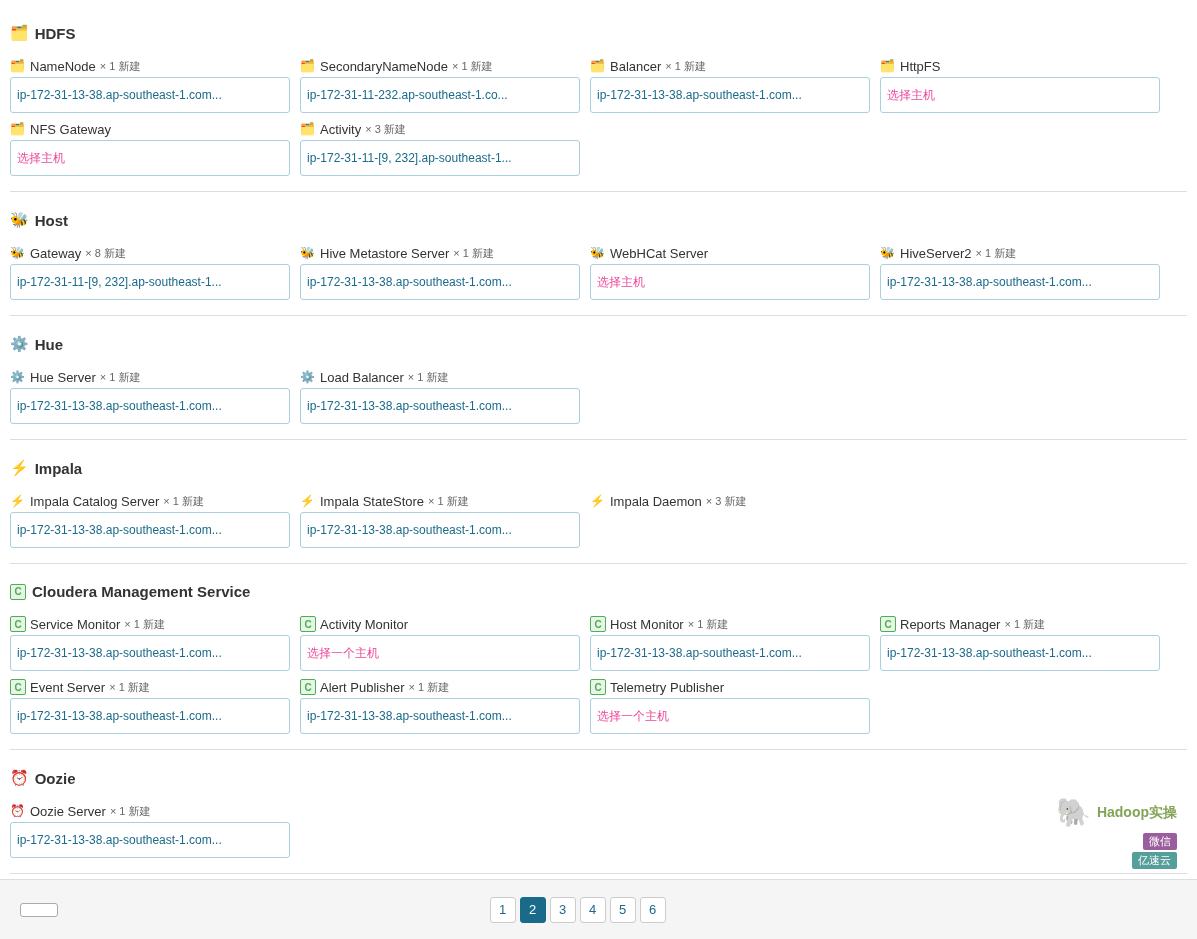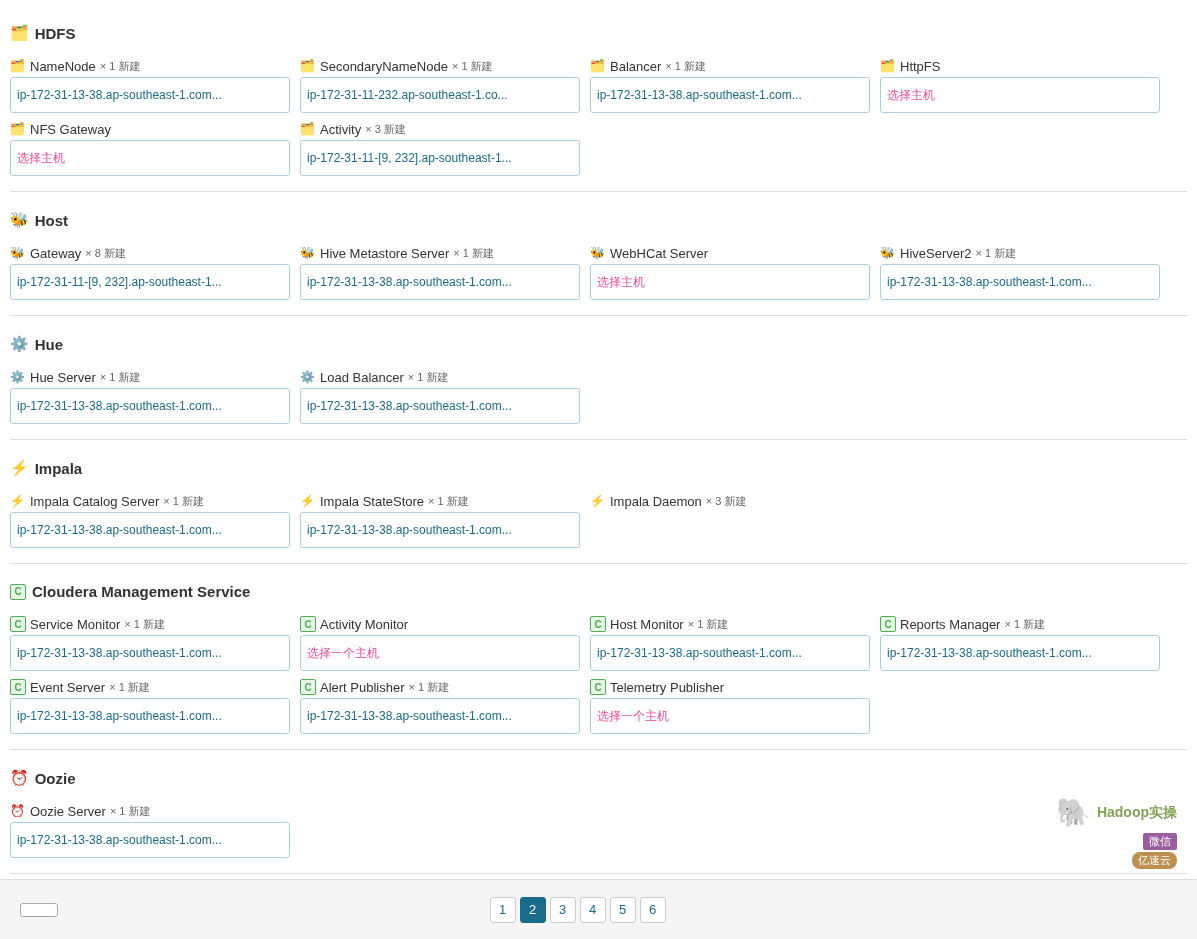--- a/index.html
+++ b/index.html
@@ -464,16 +464,16 @@
     <div style="width:80px"></div>
   </div>
 
   <div class="watermark">
     <div style="display:flex;align-items:center;gap:6px;">
       <span style="font-size:28px;color:#ccc;">🐘</span>
       <span style="font-size:14px;font-weight:bold;color:#4d7c0f;">Hadoop实操</span>
     </div>
     <div style="display:flex;flex-direction:column;align-items:flex-end;gap:2px;">
       <span style="font-size:11px;color:#bbb;background:#701a75;color:white;padding:1px 6px;border-radius:2px;">微信</span>
-      <span style="font-size:11px;color:#bbb;background:#a16207;color:white;padding:1px 6px;border-radius:8px;">亿速云</span>
+      <span style="font-size:11px;color:#bbb;background:#0f766e;color:white;padding:1px 6px;border-radius:2px;">亿速云</span>
     </div>
   </div>
 </div>
 
 </body></html>

